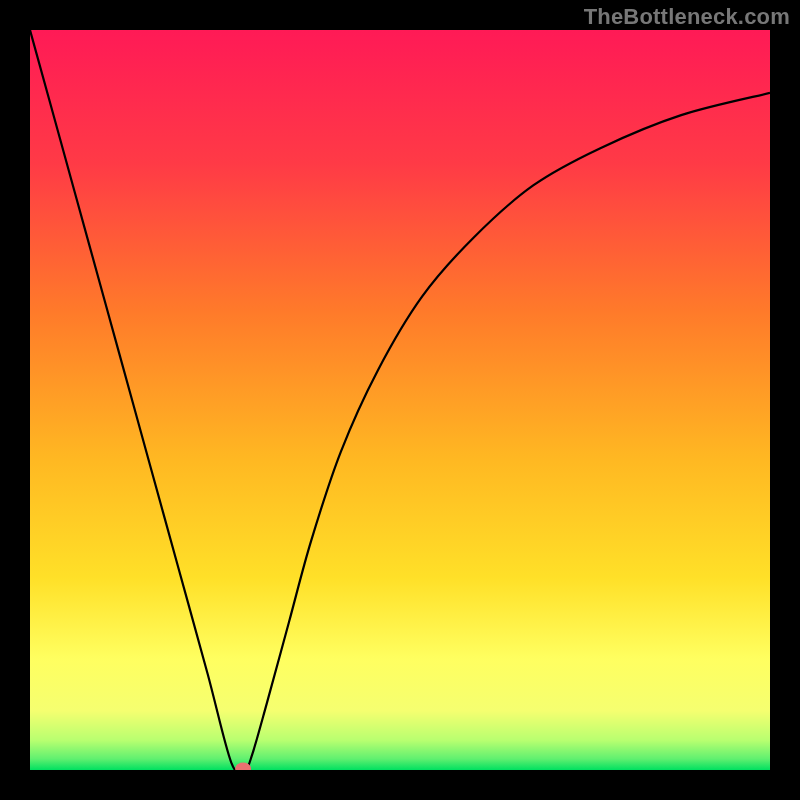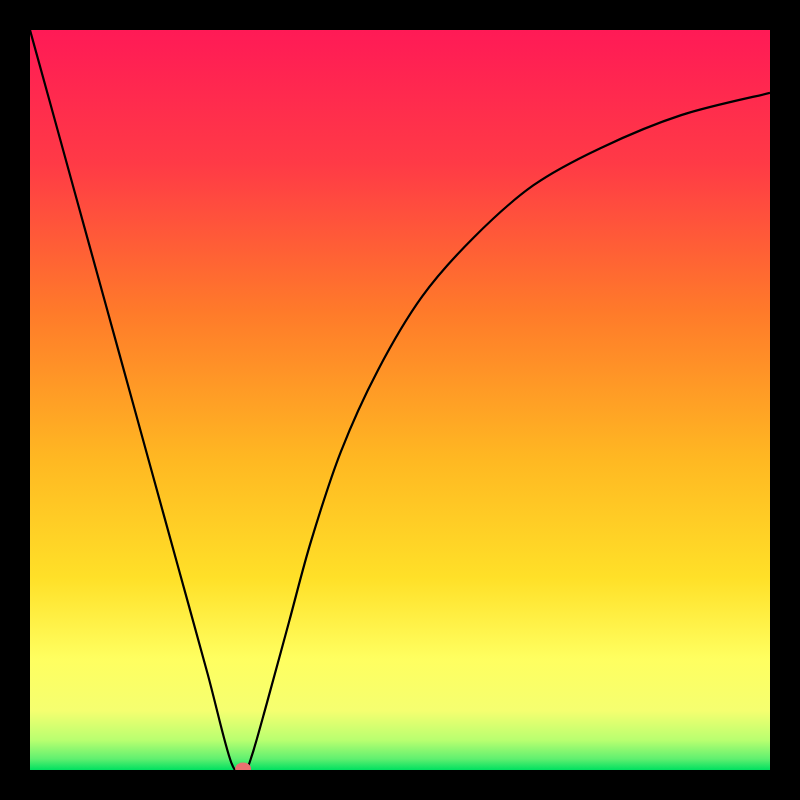--- a/index.html
+++ b/index.html
@@ -47,20 +47,21 @@
   }
   .marker {
     fill: #e97070;
     stroke: none;
   }
 </style>
 </head>
 <body>
 
 <div class="outer">
+  <div class="watermark">TheBottleneck.com</div>
 
   <div class="plot-area">
     <svg viewBox="0 0 740 740" preserveAspectRatio="none">
       <defs>
         <linearGradient id="bg" x1="0" y1="0" x2="0" y2="1">
           <stop offset="0%" stop-color="#ff1a56"></stop>
           <stop offset="18%" stop-color="#ff3a46"></stop>
           <stop offset="38%" stop-color="#ff7a2a"></stop>
           <stop offset="58%" stop-color="#ffb822"></stop>
           <stop offset="74%" stop-color="#ffe028"></stop>

